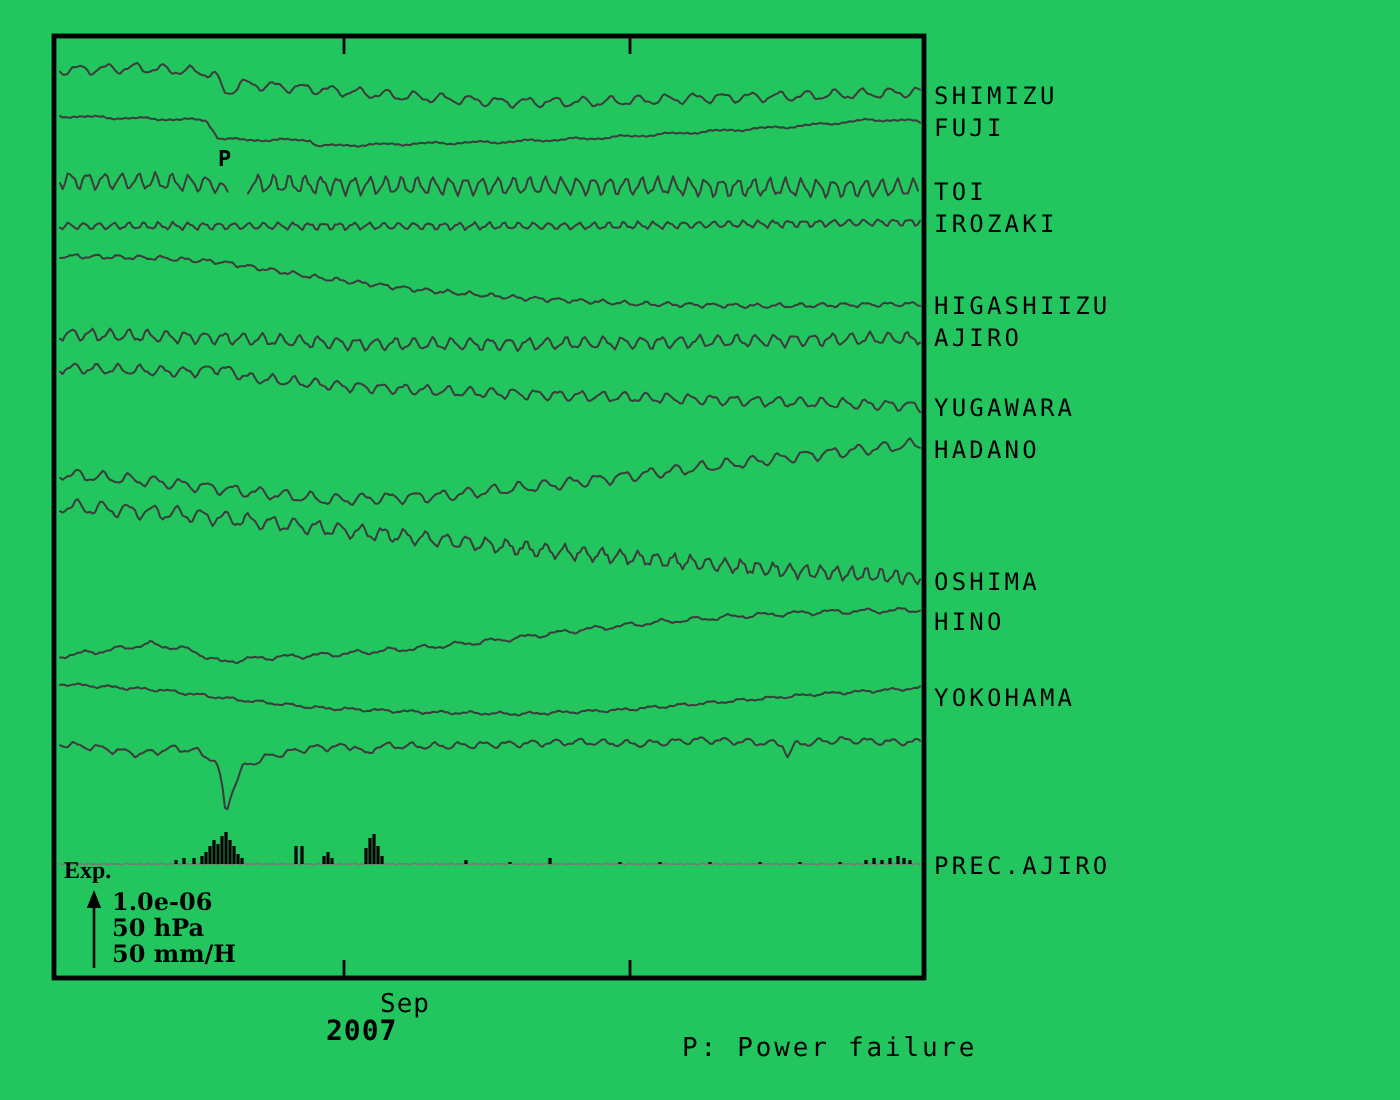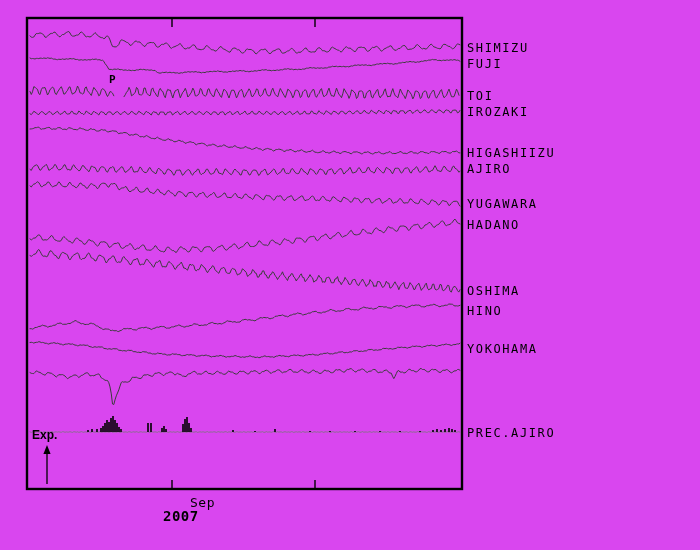--- a/index.html
+++ b/index.html
@@ -1,20 +1,20 @@
 <!DOCTYPE html>
 <html><head>
 <meta charset="utf-8">
 <style>
   html,body{margin:0;padding:0;background:#fff;}
-  .stage{position:relative;width:700px;height:550px;background:#d946ef;overflow:hidden;
+  .stage{position:relative;width:700px;height:550px;background:#22c55e;overflow:hidden;
          font-family:"DejaVu Sans Mono","Liberation Mono",monospace;color:#000;}
   .stage svg{position:absolute;left:0;top:0;}
   .st-label{position:absolute;left:467px;font-size:12px;letter-spacing:1.6px;white-space:pre;}
-  .exp-title{position:absolute;left:32px;top:428px;font-family:Liberation Sans, sans-serif;
+  .exp-title{position:absolute;left:32px;top:428px;font-family:Liberation Serif, serif;
              font-weight:bold;font-size:12px;}
   .scale-list{position:absolute;left:56px;top:445px;font-family:"DejaVu Serif","Liberation Serif",serif;
               font-weight:bold;font-size:12px;line-height:13px;}
   .sep-label{position:absolute;left:166px;top:495px;font-size:13px;letter-spacing:0.5px;margin-left:24px;}
   .year-label{position:absolute;left:163px;top:508px;font-size:14px;font-weight:bold;letter-spacing:0.5px;}
   .pf-note{position:absolute;left:341px;top:517px;font-size:13px;letter-spacing:1.4px;white-space:pre;}
   .p-marker{position:absolute;left:109px;top:73px;font-size:11px;font-weight:bold;}
   .arrow-wrap{position:absolute;left:40px;top:444px;width:14px;height:42px;}
 </style>
 </head>
@@ -97,19 +97,25 @@
   <div class="st-label" style="top:342px">YOKOHAMA</div>
   <div class="st-label" style="top:426px">PREC.AJIRO</div>
 
   <div class="exp-title">Exp.</div>
   <div class="arrow-wrap">
     <svg width="14" height="42" viewBox="0 0 14 42">
       <line x1="7" y1="9" x2="7" y2="40" stroke="#000" stroke-width="1.3"></line>
       <path d="M7 1 L3.4 10 L10.6 10 Z" fill="#000"></path>
     </svg>
   </div>
+  <div class="scale-list">
+    <div>1.0e-06</div>
+    <div>50 hPa</div>
+    <div>50 mm/H</div>
+  </div>
 
   <div class="sep-label">Sep</div>
   <div class="year-label">2007</div>
 
   <div class="p-marker">P</div>
+  <div class="pf-note">P: Power failure</div>
 
 </div>
 
 </body></html>

